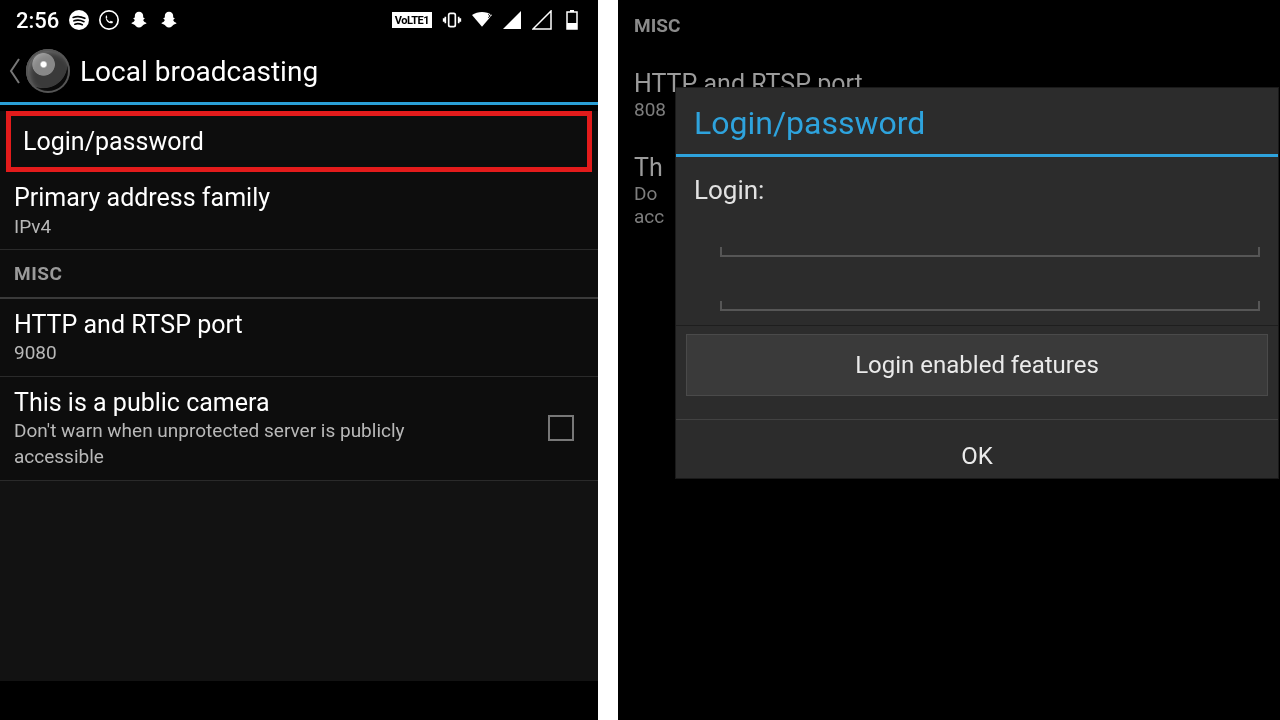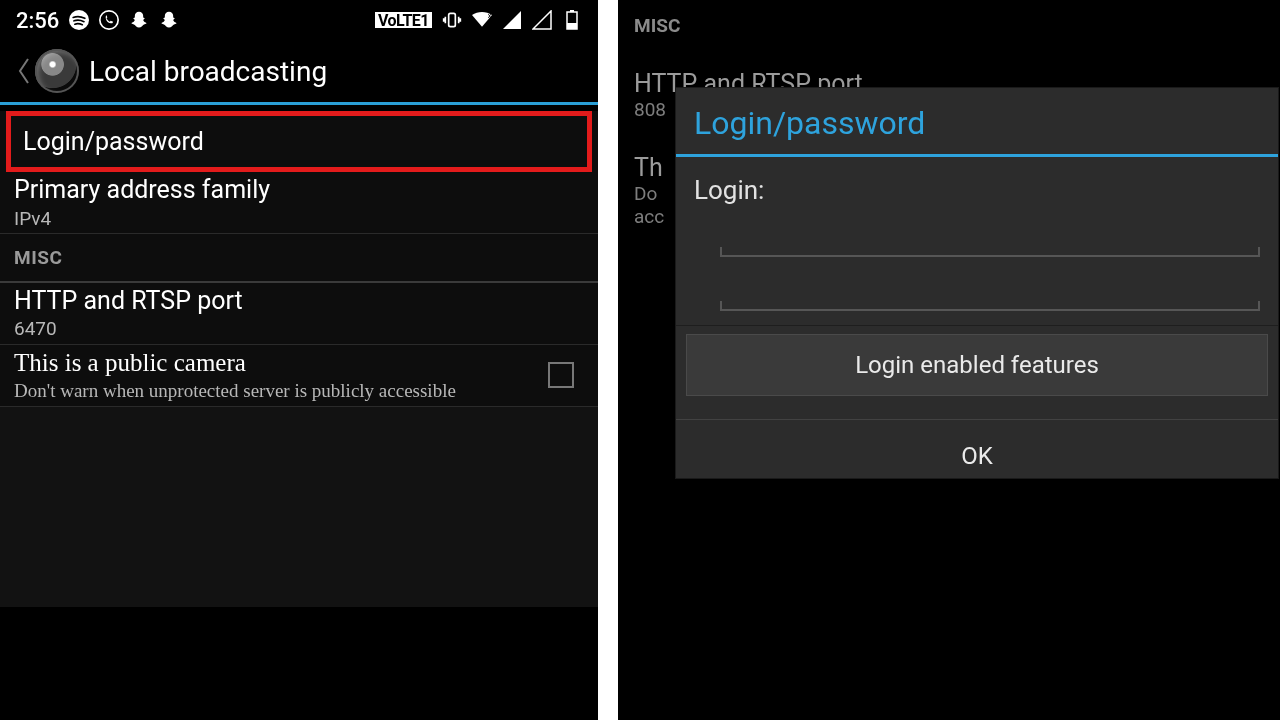--- a/index.html
+++ b/index.html
@@ -34,40 +34,40 @@
     justify-content:space-between;
     padding:0 16px;
   }
   .status-left, .status-right { display:flex; align-items:center; gap:10px; }
   .status-left .clock { font-size:22px; font-weight:500; }
   .ico { width:20px; height:20px; display:flex; align-items:center; justify-content:center; }
   .titlebar {
     height:65px;
     display:flex;
     align-items:center;
-    padding:0 15px;
+    padding:0 6px;
     border-bottom:3px solid #2a9fd6;
     background:#000;
   }
   .chev-back {
     width:18px; height:65px;
     display:flex; align-items:center; justify-content:center;
     color:#888;
   }
   .lens {
     width:44px; height:44px;
     border-radius:50%;
     background:radial-gradient(circle at 40% 35%, #fff 0 6%, #888 10% 28%, #3a3a3a 30% 60%, #0a0a0a 62% 100%);
     box-shadow: inset 0 0 0 2px #555, inset 3px 3px 6px rgba(255,255,255,.3);
     margin:0 10px 0 2px;
   }
   .title-text { font-size:28px; font-weight:400; }
   .list { background:#0d0d0d; }
   .row {
-    padding:2px 14px;
+    padding:10px 14px;
     border-bottom:1px solid #2a2a2a;
   }
   .row .big { font-size:25px; color:#fff; line-height:1.25; }
   .row .sub { font-size:19px; color:#b8b8b8; line-height:1.35; }
   .row-hl {
     border:5px solid #e21b1b;
     padding:10px 12px;
     margin:6px 6px 0 6px;
   }
   .section-header {
@@ -169,21 +169,21 @@
     font-size:24px;
     padding:22px 0 8px;
     border-top:1px solid #424242;
     margin-top:23px;
   }
 
   
   svg { display:block; }
   .volte {
     background:#fff; color:#000;
-    font-size:16px; font-weight:700;
+    font-size:11px; font-weight:700;
     padding:1px 3px;
     display:flex; align-items:center;
     height:16px;
     letter-spacing:-.5px;
   }
 </style>
 </head>
 <body>
 
 <div class="canvas">
@@ -267,25 +267,25 @@
 
       <div class="row">
         <div class="big">Primary address family</div>
         <div class="sub">IPv4</div>
       </div>
 
       <div class="section-header">MISC</div>
 
       <div class="row">
         <div class="big">HTTP and RTSP port</div>
-        <div class="sub">6470</div>
+        <div class="sub">9080</div>
       </div>
 
       <div class="row port-row">
-        <div style="max-width:470px;font-family:Liberation Serif, serif;">
+        <div style="max-width:470px;">
           <div class="big">This is a public camera</div>
           <div class="sub">Don't warn when unprotected server is publicly accessible</div>
         </div>
         <div class="chk"></div>
       </div>
     </div>
     <div class="left-fill" style="height:200px;"></div>
   </div>
 
   <div class="gap"></div>

